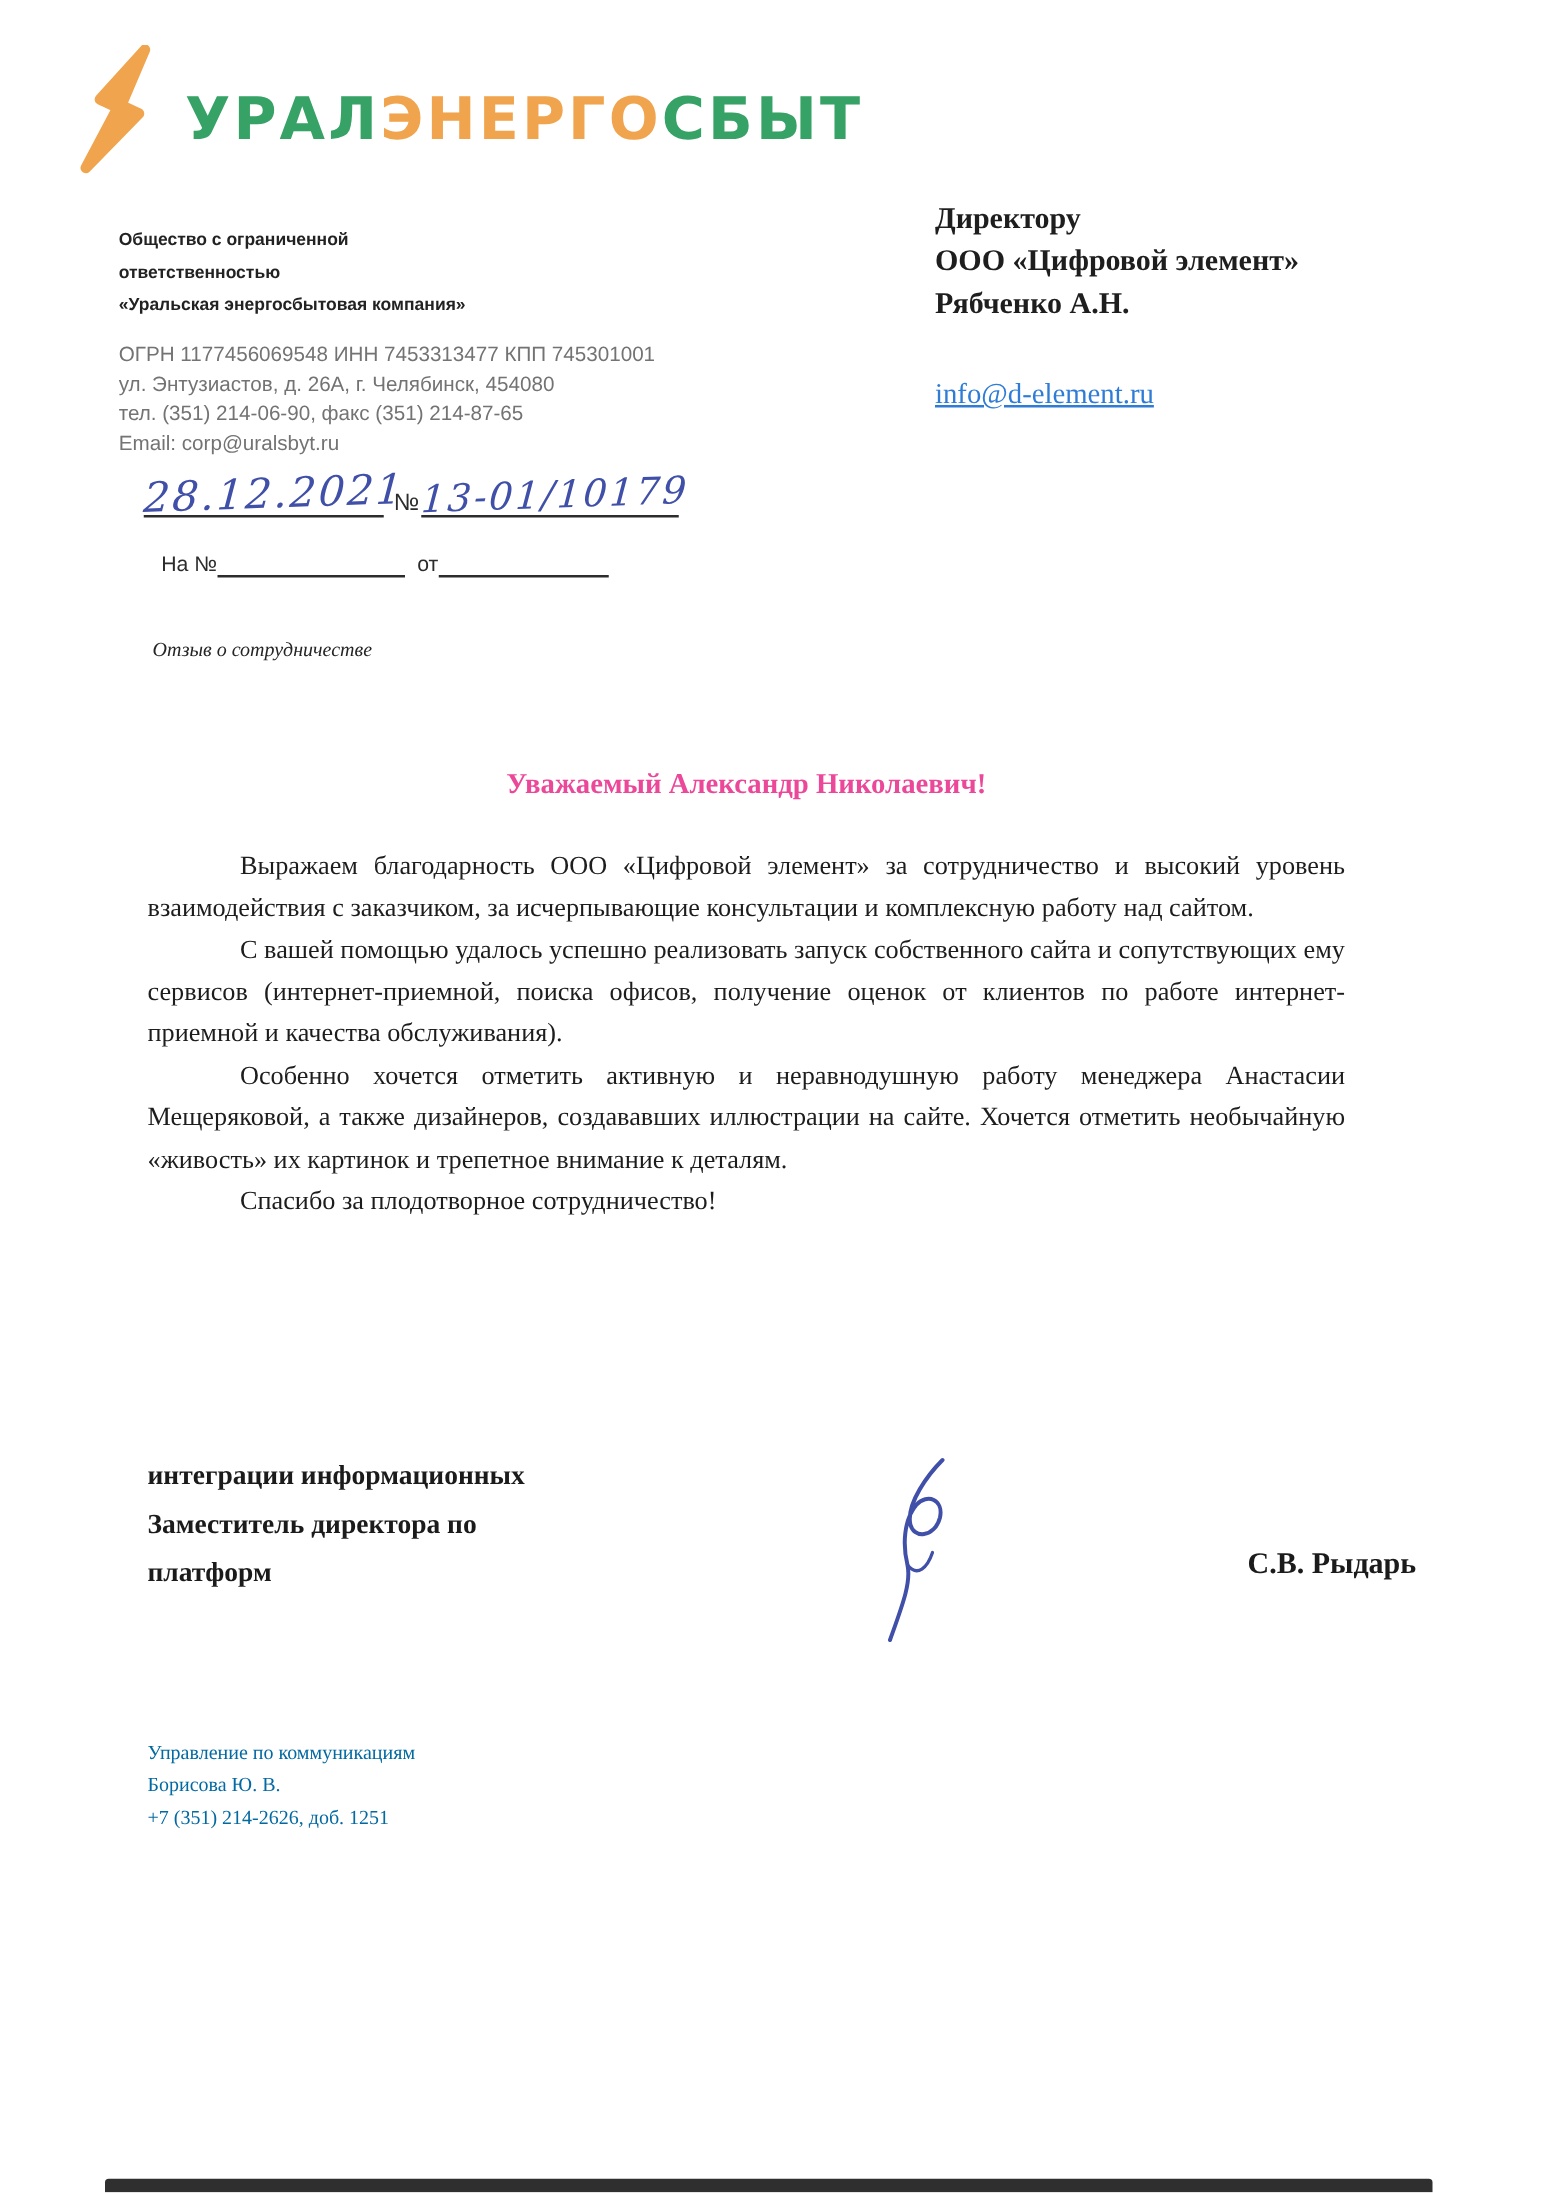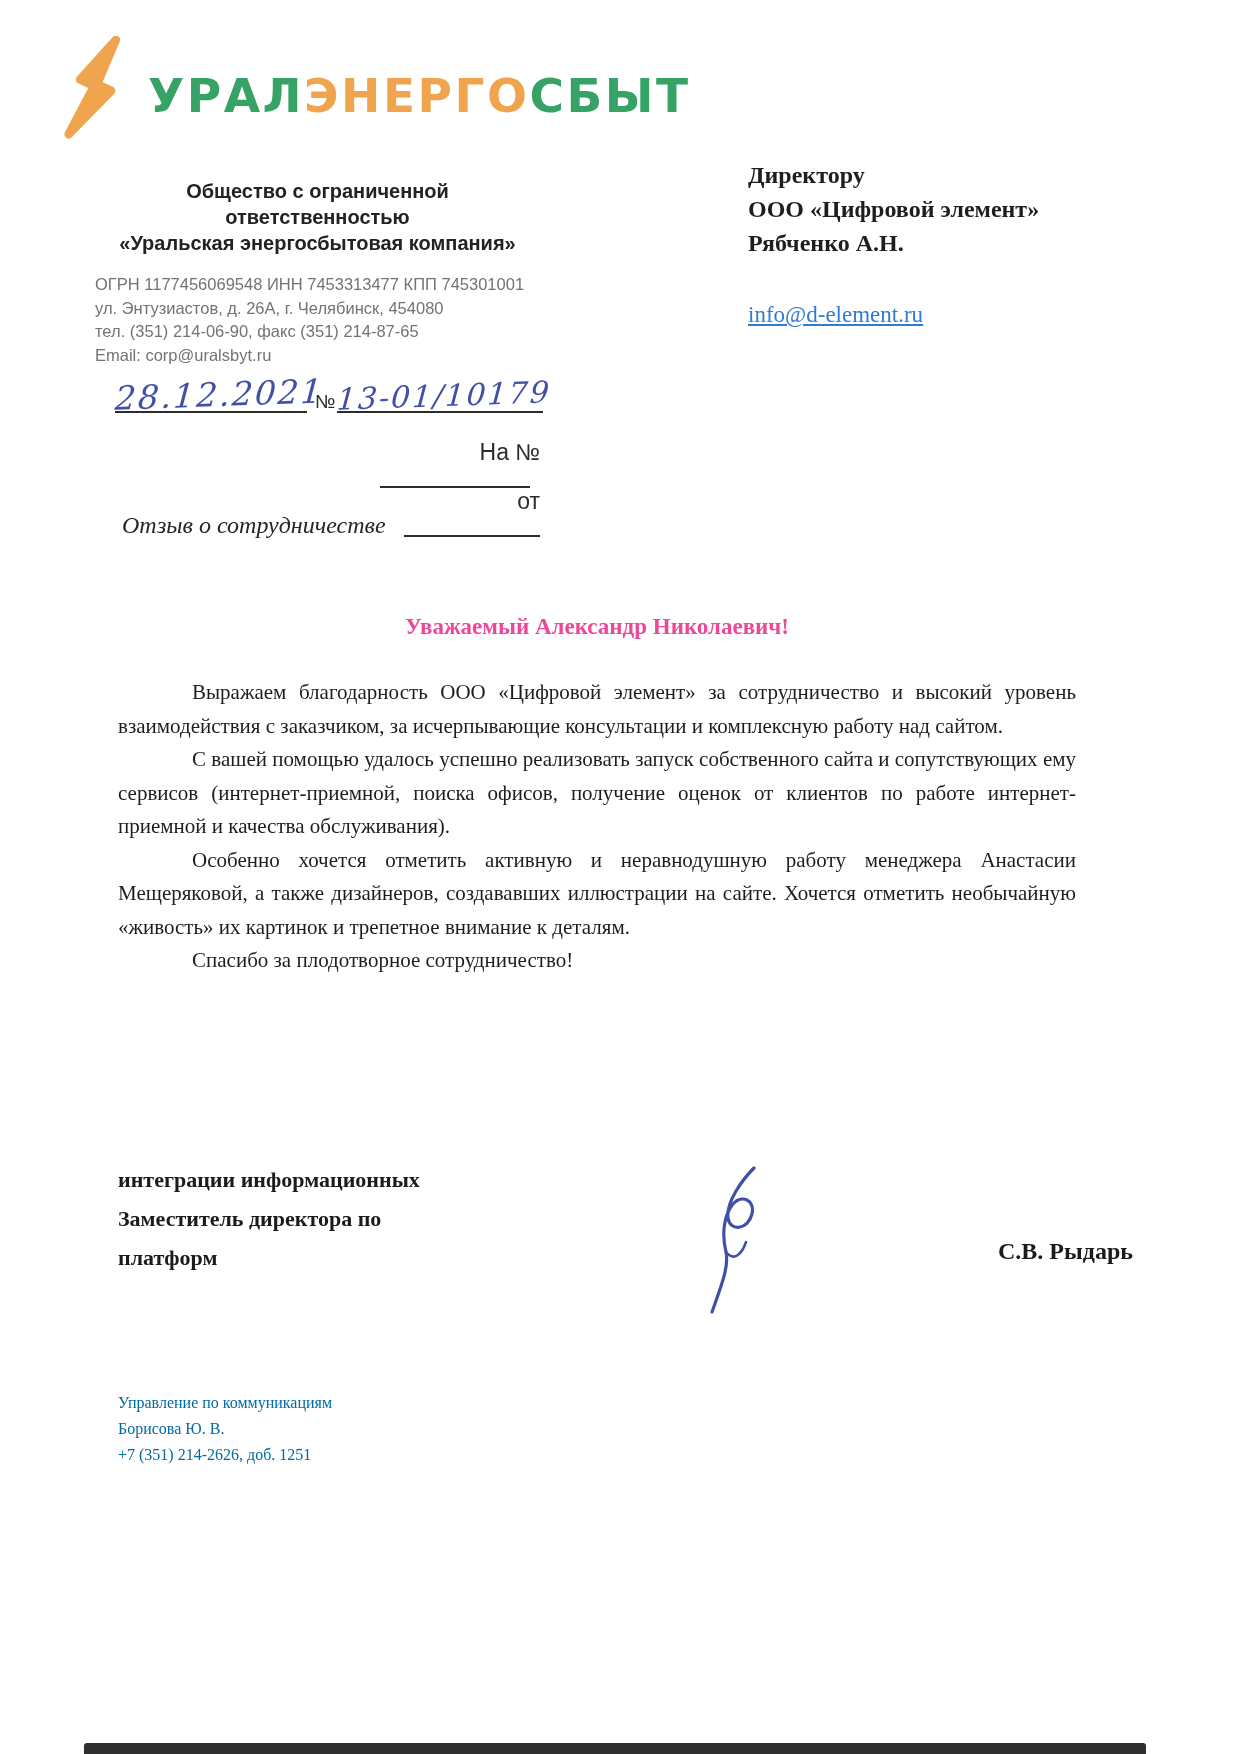--- a/index.html
+++ b/index.html
@@ -35,23 +35,23 @@
 
   
   .sender {
     position: absolute;
     top: 178px; left: 95px;
     width: 445px;
     font-family: "Liberation Sans", sans-serif;
     color: #2b2b2b;
   }
   .sender .org {
-    text-align: center;
-    font-weight: 700;
-    font-size: 20px;
+    text-align: left;
+    font-weight: 700;
+    font-size: 14px;
     line-height: 26px;
     color: #222;
   }
   .sender .details {
     margin-top: 17px;
     text-align: left;
     font-size: 16.5px;
     line-height: 23.5px;
     color: #737373;
   }
@@ -79,40 +79,39 @@
     letter-spacing: 2px;
     transform: rotate(-2deg) skewX(-6deg);
     margin-bottom: -4px;
     white-space: nowrap;
   }
   .handwriting.num { font-size: 30px; margin-bottom: -2px; }
   .ref-row2 {
     margin-top: 26px;
     display: flex;
     align-items: flex-end;
-    font-size: 23px;
+    font-size: 17px;
     color: #2c2c2c;
     padding-left: 34px;
-    flex-direction: column;
   }
   .blank-line {
     display: inline-block;
     border-bottom: 2px solid #2c2c2c;
     height: 22px;
   }
   .blank-line.w1 { width: 150px; margin-right: 10px; }
   .blank-line.w2 { width: 136px; }
 
   
   .subject {
     position: absolute;
     top: 512px; left: 122px;
     font-family: "Liberation Serif", serif;
     font-style: italic;
-    font-size: 24px;
+    font-size: 16px;
     color: #252525;
   }
 
   
   .recipient {
     position: absolute;
     top: 158px; left: 748px;
     width: 360px;
     font-family: "Liberation Serif", serif;
   }

